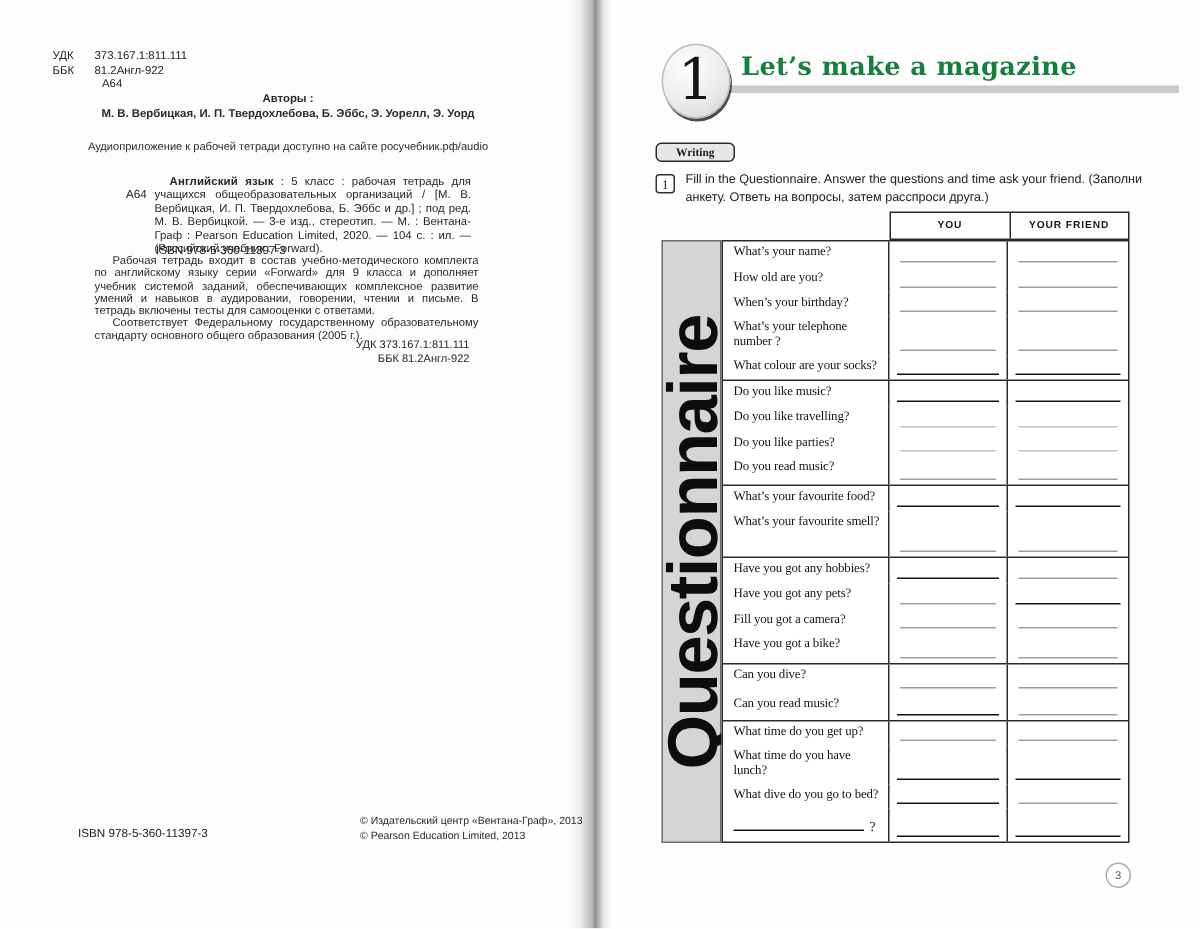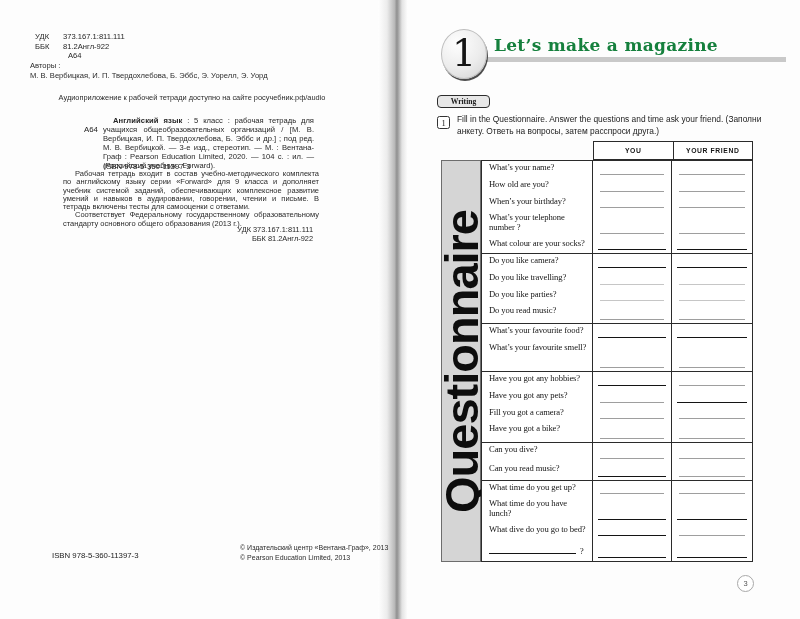--- a/index.html
+++ b/index.html
@@ -8,21 +8,21 @@
             font-family:"Liberation Sans", sans-serif; color:#1c1c1c; }
 
   
   .spine { position:absolute; left:378px; top:0; width:30px; height:619px;
            background:linear-gradient(to right,#ffffff 0%,#ececec 30%,#b9b9b9 55%,#8f8f8f 63%,#a6a6a6 68%,#e3e3e3 80%,#ffffff 100%); }
 
   
   .udk-block { position:absolute; left:35px; top:32px; font-size:7.6px; line-height:9.6px; color:#262626; }
   .udk-row { display:flex; }
   .udk-row .lbl { width:28px; }
-  .authors { position:absolute; left:30px; top:61px; width:324px; font-size:7.6px; line-height:10px; color:#2a2a2a; }
+  .authors { position:absolute; left:30px; top:61px; width:324px; text-align:center; font-size:7.6px; line-height:10px; color:#2a2a2a;font-weight:bold; }
   .audio { position:absolute; left:22px; top:93px; width:340px; text-align:center; font-size:7.4px; color:#2a2a2a; }
   .bib-code { position:absolute; left:84px; top:125px; font-size:7.8px; color:#222; }
   .bib { position:absolute; left:103px; top:116px; width:211px; font-size:7.6px; line-height:9px;
          text-align:justify; color:#262626; }
   .bib b { letter-spacing:0.1px; }
   .isbn-mid { position:absolute; left:104px; top:162px; font-size:7.8px; color:#222; }
   .annotation { position:absolute; left:63px; top:170px; width:256px; font-size:7.5px; line-height:8.3px;
                 text-align:justify; color:#2a2a2a; }
   .annotation p { text-indent:12px; }
   .udk-right { position:absolute; left:113px; top:225px; width:200px; text-align:right; font-size:7.4px; line-height:9px; color:#262626; }
@@ -111,21 +111,21 @@
 
     <div class="audio">Аудиоприложение к рабочей тетради доступно на сайте росучебник.рф/audio</div>
 
     <div class="bib-code">А64</div>
     <div class="bib"><b style="margin-left:10px">Английский язык</b><span> : 5 класс : рабочая тетрадь для учащихся общеобразовательных организаций / [М. В. Вербицкая, И. П. Твердохлебова, Б. Эббс и др.] ; под ред. М. В. Вербицкой. — 3-е изд., стереотип. — М. : Вентана-Граф : Pearson Education Limited, 2020. — 104 с. : ил. — (Российский учебник : Forward).</span></div>
 
     <div class="isbn-mid">ISBN 978-5-360-11397-3</div>
 
     <div class="annotation">
       <p>Рабочая тетрадь входит в состав учебно-методического комплекта по английскому языку серии «Forward» для 9 класса и дополняет учебник системой заданий, обеспечивающих комплексное развитие умений и навыков в аудировании, говорении, чтении и письме. В тетрадь включены тесты для самооценки с ответами.</p>
-      <p>Соответствует Федеральному государственному образовательному стандарту основного общего образования (2013 г.).</p>
+      <p>Соответствует Федеральному государственному образовательному стандарту основного общего образования (2005 г.).</p>
     </div>
 
     <div class="udk-right">
       <div>УДК 373.167.1:811.111</div>
       <div>ББК 81.2Англ-922</div>
     </div>
 
     <div class="isbn-bottom">ISBN 978-5-360-11397-3</div>
 
     <div class="copyright">
@@ -201,21 +201,21 @@
               <div class="aline dark"></div>
             </div>
           <div class="cf">
               <div class="aline dark"></div>
             </div>
         </div>
       </div>
 
       <div class="blk" style="height:70px">
         <div class="row" style="height:17px">
-          <div class="cq"><span>Do you like camera?</span></div>
+          <div class="cq"><span>Do you like music?</span></div>
           <div class="cy">
               <div class="aline dark"></div>
             </div>
           <div class="cf">
               <div class="aline dark"></div>
             </div>
         </div>
         <div class="row" style="height:17px">
           <div class="cq"><span>Do you like travelling?</span></div>
           <div class="cy">

